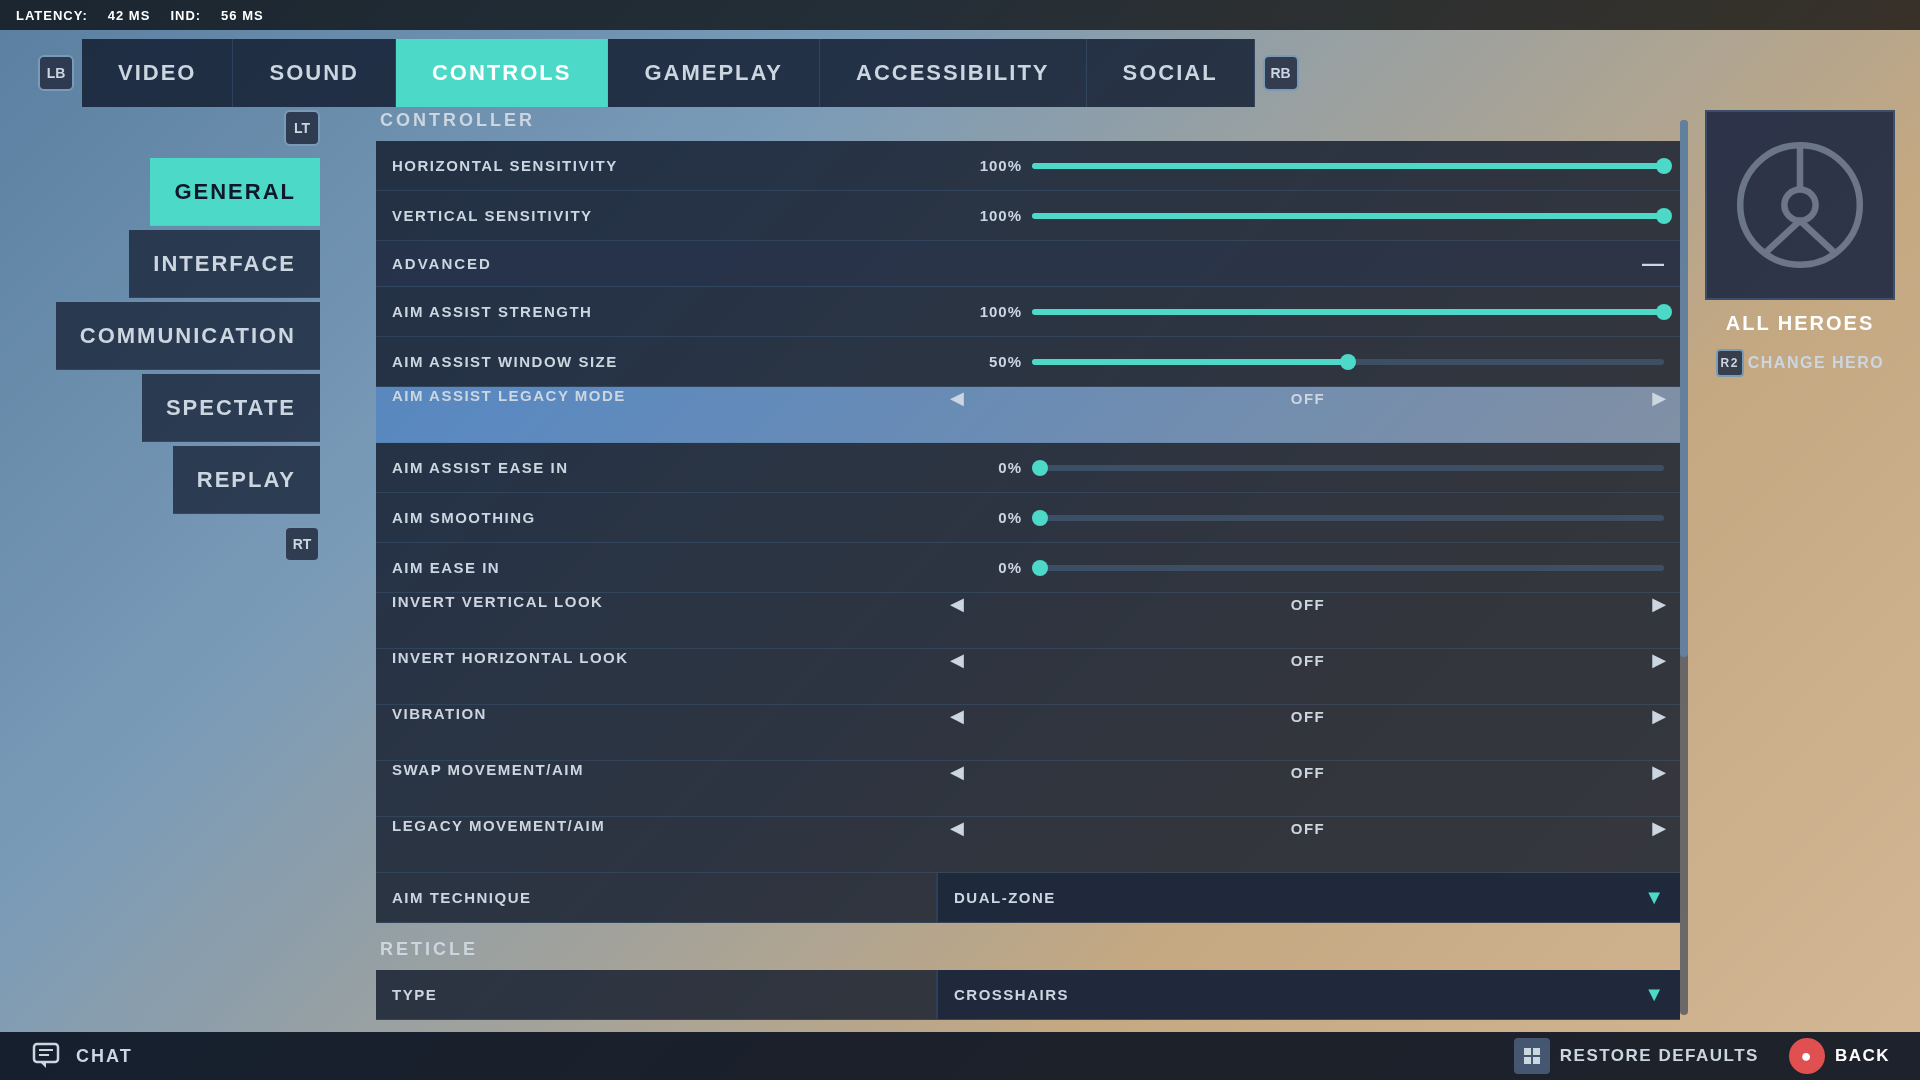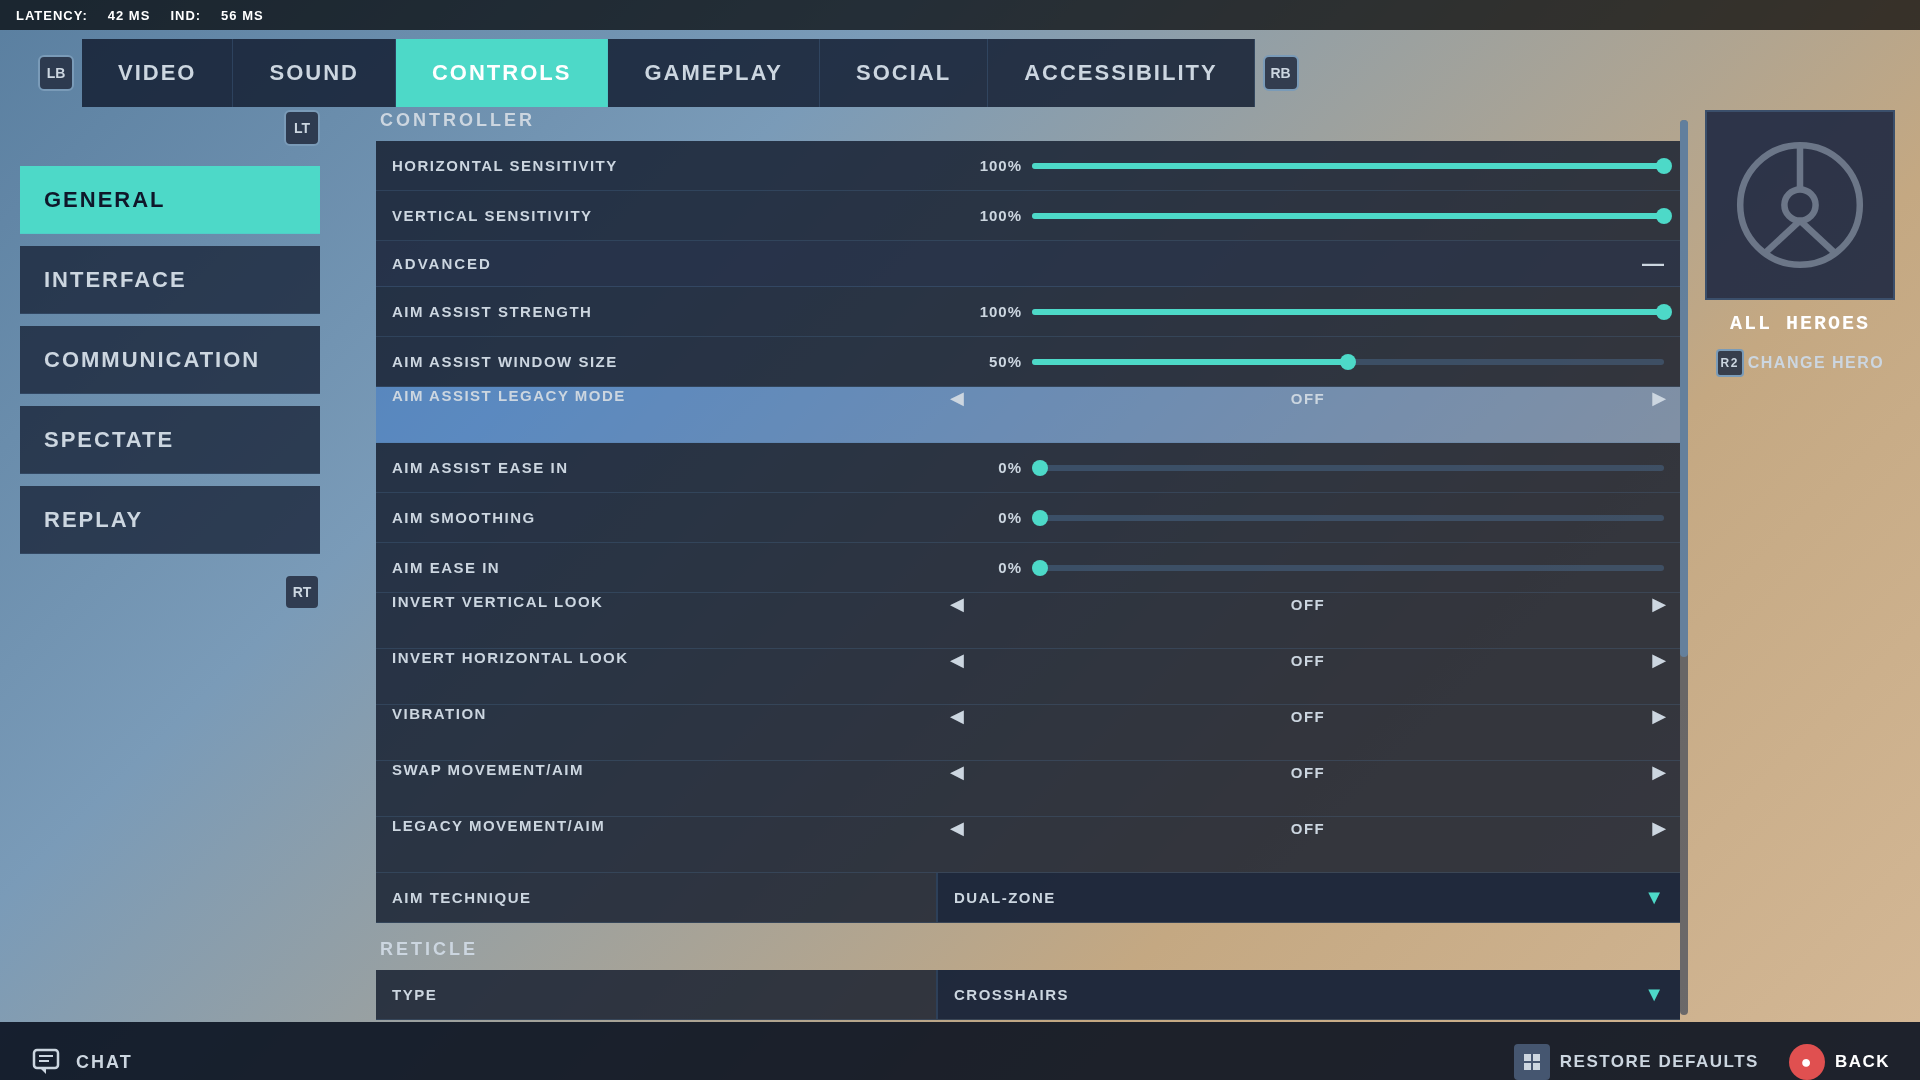--- a/index.html
+++ b/index.html
@@ -80,21 +80,22 @@
 
     
     .sidebar {
       position: absolute;
       top: 110px;
       left: 20px;
       width: 300px;
       bottom: 56px;
       display: flex;
       flex-direction: column;
-      gap: 12px;
+      gap: 4px;
+      align-items: flex-end;
     }
     .sidebar-bumper {
       background: rgba(40,50,70,0.9);
       border: 2px solid #7a9bb8;
       border-radius: 6px;
       color: #ccd6e0;
       font-size: 14px;
       font-weight: bold;
       width: 36px;
       height: 36px;
@@ -344,21 +345,21 @@
       justify-content: center;
       margin-bottom: 12px;
     }
     .hero-logo {
       width: 130px;
       height: 130px;
       opacity: 0.5;
     }
     .hero-name {
       color: #ffffff;
-      font-family: Liberation Mono, monospace;
+      font-family: Liberation Sans, sans-serif;
       font-size: 20px;
       font-weight: 900;
       letter-spacing: 2px;
       text-align: center;
       margin-bottom: 14px;
     }
     .change-hero-btn {
       display: flex;
       align-items: center;
       gap: 4px;
@@ -380,24 +381,24 @@
       height: 28px;
       display: flex;
       align-items: center;
       justify-content: center;
     }
 
     
     .bottom-bar {
       position: absolute;
       bottom: 0; left: 0; right: 0;
-      height: 58px;
+      height: 48px;
       background: rgba(10,18,32,0.9);
       display: flex;
-      align-items: flex-end;
+      align-items: center;
       justify-content: space-between;
       padding: 0 30px;
     }
     .bottom-btn {
       display: flex;
       align-items: center;
       gap: 10px;
       color: #ccd6e0;
       font-family: 'Arial Black', Arial, sans-serif;
       font-size: 18px;
@@ -490,22 +491,22 @@
   <span class="top-bar-text">IND:</span>
   <span class="top-bar-text">56 MS</span>
 </div>
 
 <div class="nav-tabs">
   <div class="nav-bumper">LB</div>
   <button class="nav-tab-btn">VIDEO</button>
   <button class="nav-tab-btn">SOUND</button>
   <button class="nav-tab-btn active">CONTROLS</button>
   <button class="nav-tab-btn">GAMEPLAY</button>
+  <button class="nav-tab-btn">ACCESSIBILITY</button>
   <button class="nav-tab-btn">SOCIAL</button>
-  <button class="nav-tab-btn">ACCESSIBILITY</button>
   <div class="nav-bumper">RB</div>
 </div>
 
 <div class="sidebar">
   <div class="sidebar-bumper">LT</div>
   <div class="sidebar-item active">GENERAL</div>
   <div class="sidebar-item">INTERFACE</div>
   <div class="sidebar-item">COMMUNICATION</div>
   <div class="sidebar-item">SPECTATE</div>
   <div class="sidebar-item">REPLAY</div>

